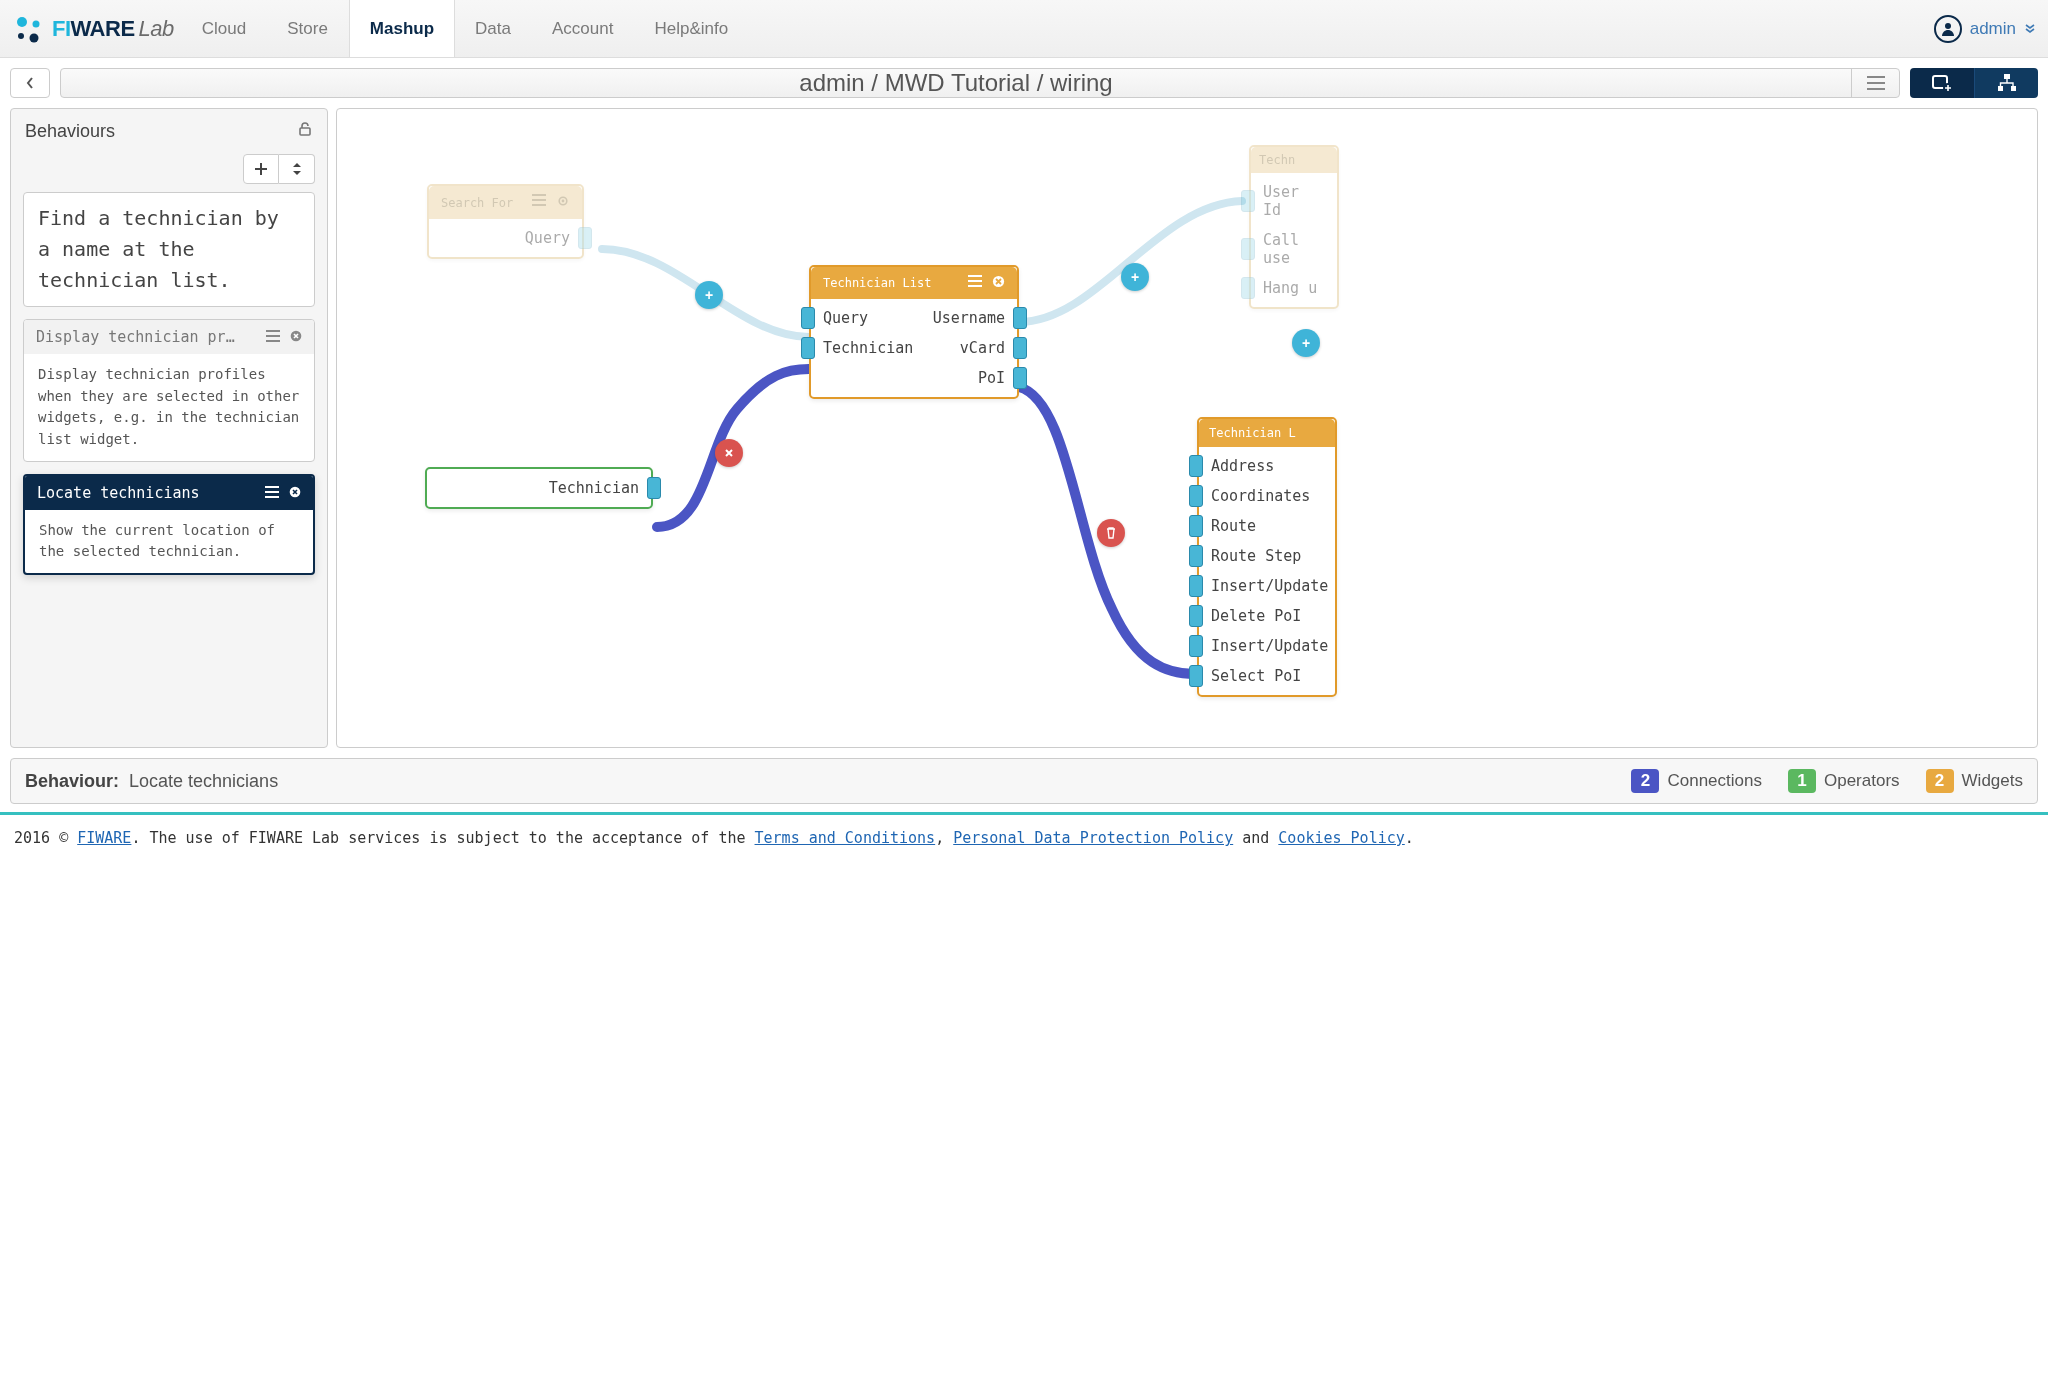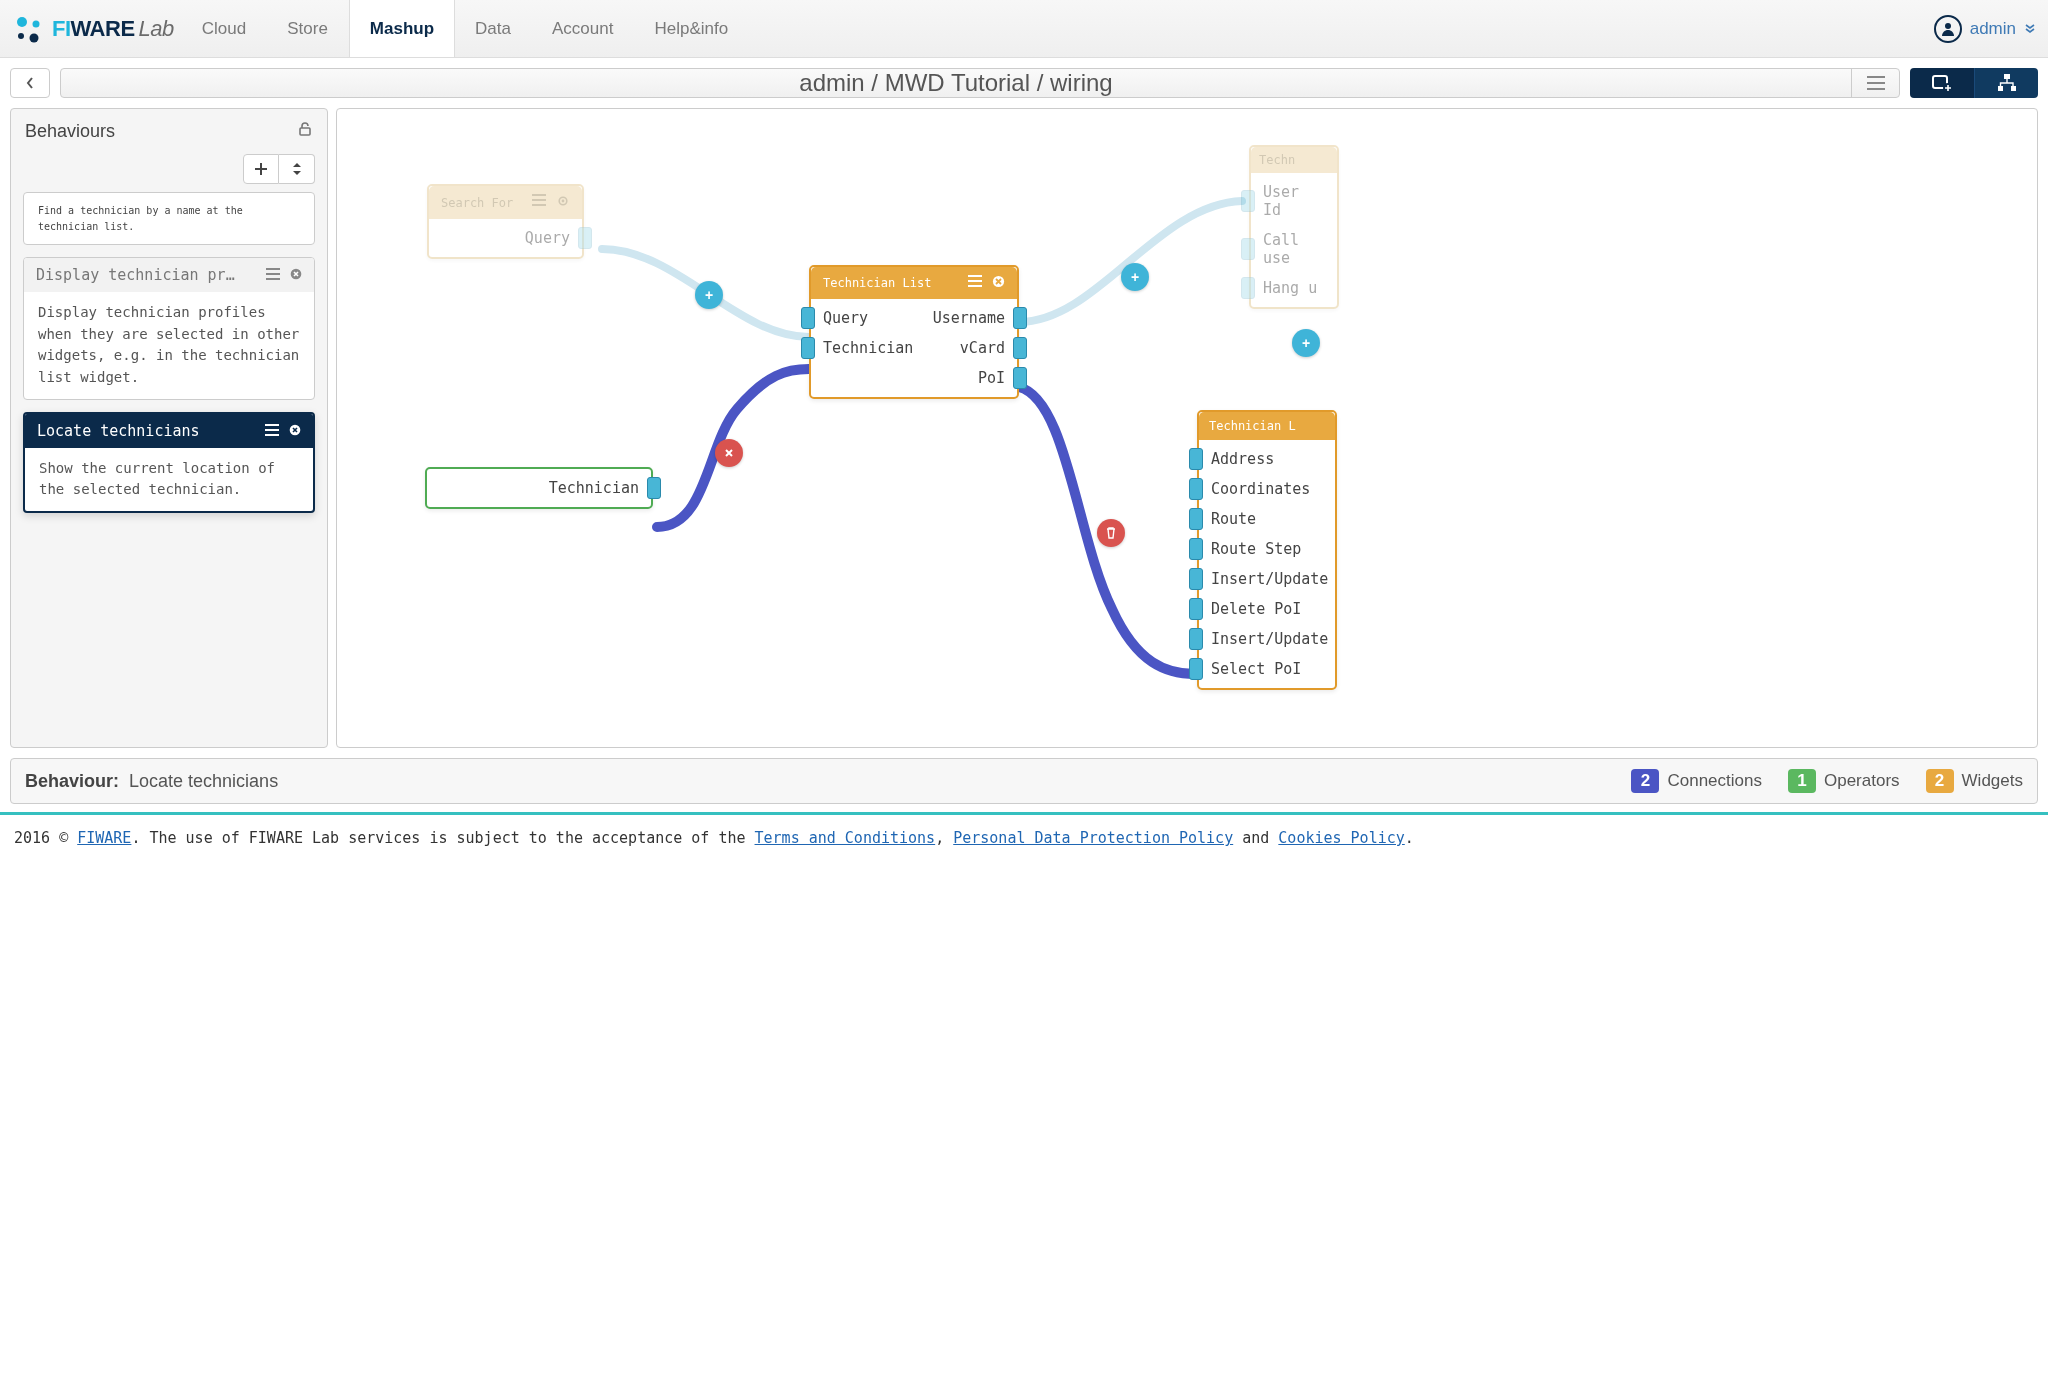--- a/index.html
+++ b/index.html
@@ -34,21 +34,21 @@
 .workspace { display: flex; margin: 0 10px 10px 10px; gap: 8px; height: 640px; }
 .sidebar { width: 318px; border: 1px solid #ccc; border-radius: 4px; background: #f5f5f5; display: flex; flex-direction: column; overflow: hidden; }
 .sidebar-header { display: flex; align-items: center; padding: 12px 14px; font-size: 18px; color: #444; }
 .sidebar-header .lock { margin-left: auto; color: #777; }
 .sidebar-controls { display: flex; justify-content: flex-end; gap: 0; padding: 0 12px 8px 12px; }
 .ctl-btn { width: 36px; height: 30px; border: 1px solid #ccc; background: #fff; display: flex; align-items: center; justify-content: center; color: #555; cursor: pointer; }
 .ctl-btn:first-child { border-radius: 4px 0 0 4px; }
 .ctl-btn:last-child { border-radius: 0 4px 4px 0; border-left: none; }
 .sidebar-list { flex: 1; overflow: auto; padding: 0 12px 12px 12px; display: flex; flex-direction: column; gap: 12px; }
 .card { border: 1px solid #ccc; border-radius: 4px; background: #fff; overflow: hidden; }
-.card.partial .card-body { padding: 10px 14px; color: #444; font-family: ui-monospace, Menlo, Consolas, monospace; font-size: 10px; line-height: 1.55; }
+.card.partial .card-body { padding: 10px 14px; color: #444; font-family: ui-monospace, Menlo, Consolas, monospace; font-size: 20px; line-height: 1.55; }
 .card-header { background: #f2f2f2; padding: 8px 12px; display: flex; align-items: center; color: #777; font-family: ui-monospace, Menlo, Consolas, monospace; font-size: 15px; white-space: nowrap; overflow: hidden; }
 .card-header .title { overflow: hidden; text-overflow: ellipsis; }
 .card-header .hactions { margin-left: auto; display: flex; gap: 10px; color: #888; }
 .card-body { padding: 10px 14px; color: #555; font-family: ui-monospace, Menlo, Consolas, monospace; font-size: 14px; line-height: 1.55; }
 .card.selected { border: 2px solid #0b2a4a; box-shadow: 0 3px 8px rgba(0,0,0,0.15); }
 .card.selected .card-header { background: #0b2a4a; color: #fff; }
 .card.selected .card-header .hactions { color: #fff; }
 
 
 .canvas { flex: 1; position: relative; border: 1px solid #ccc; border-radius: 4px; background: #fff; overflow: hidden; }
@@ -329,21 +329,21 @@
       <div class="nheader" style="padding:6px 8px">
         <span>Techn</span>
       </div>
       <div class="nbody">
         <div class="row"><span class="port in faded"></span><span>User Id</span></div>
         <div class="row"><span class="port in faded"></span><span>Call use</span></div>
         <div class="row"><span class="port in faded"></span><span>Hang u</span></div>
       </div>
     </div>
 
-    <div class="node orange" style="left:860px; top:301px; width:140px">
+    <div class="node orange" style="left:860px; top:308px; width:140px">
       <div class="nheader" style="padding:7px 10px">
         <span>Technician L</span>
       </div>
       <div class="nbody">
         <div class="row"><span class="port in"></span><span>Address</span></div>
         <div class="row"><span class="port in"></span><span>Coordinates</span></div>
         <div class="row"><span class="port in"></span><span>Route</span></div>
         <div class="row"><span class="port in"></span><span>Route Step</span></div>
         <div class="row"><span class="port in"></span><span>Insert/Update</span></div>
         <div class="row"><span class="port in"></span><span>Delete PoI</span></div>

